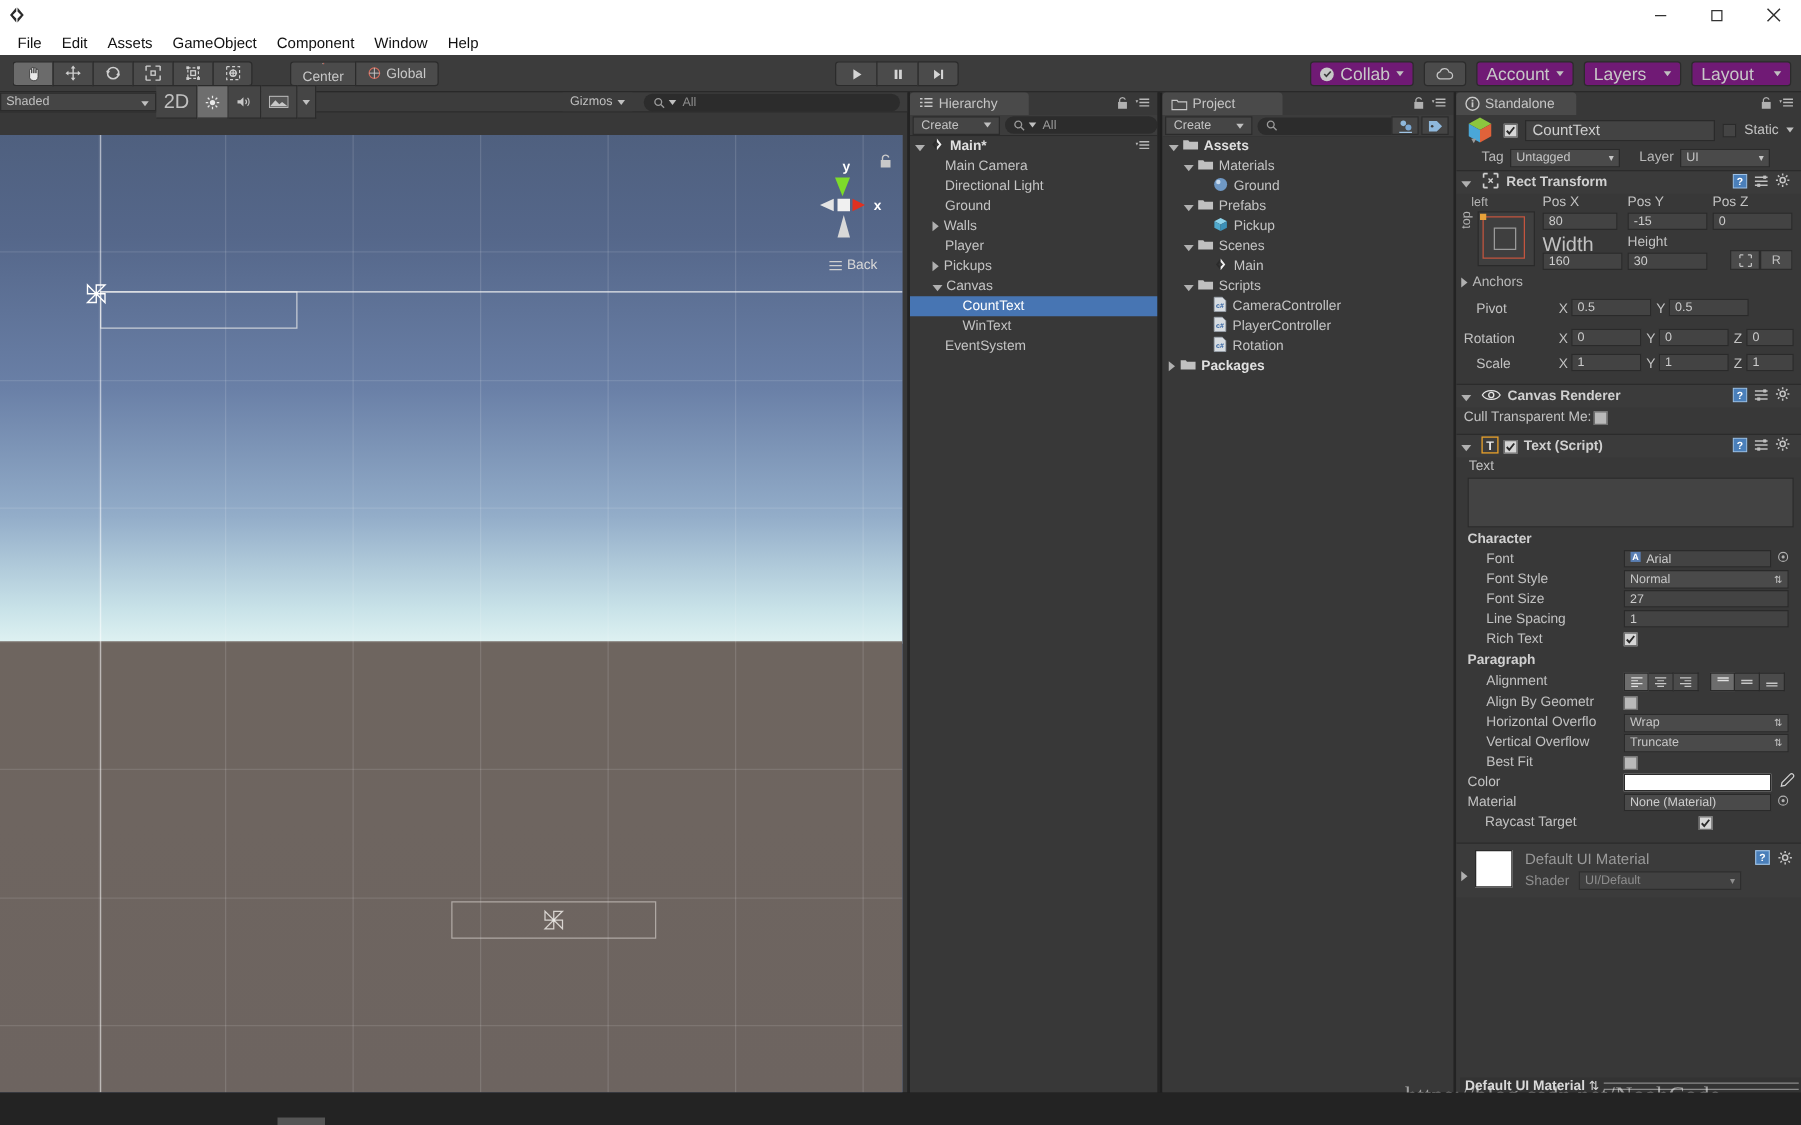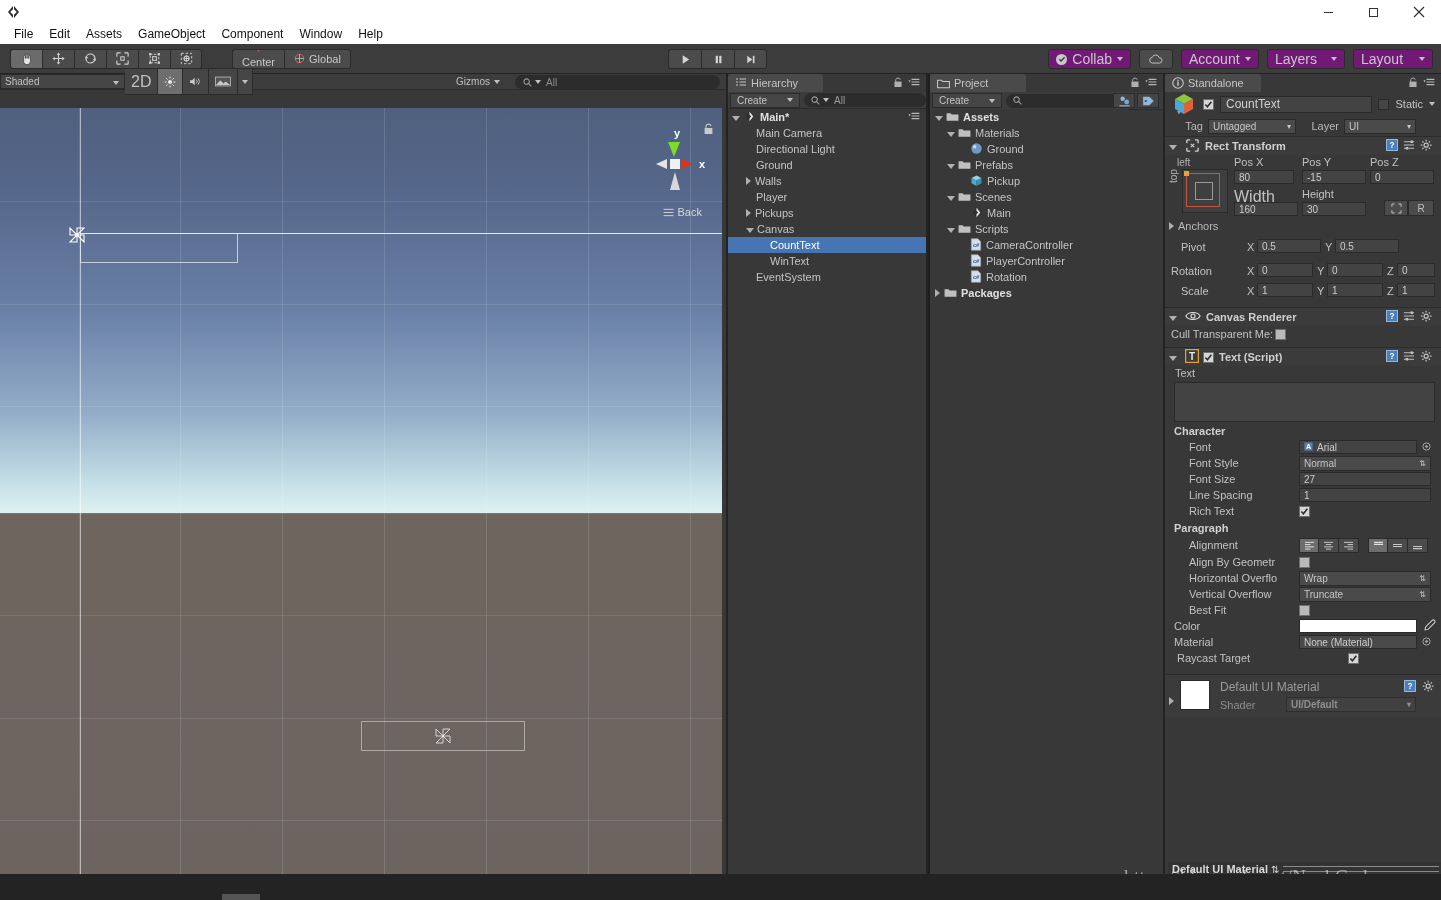--- a/index.html
+++ b/index.html
@@ -1000,35 +1000,35 @@
         </span>
       </div>
       <div class="row" style="padding-left:9px;">
         <span class="lbl" style="width:125px;">Material</span>
         <span class="num" style="width:118px;background:#4a4a4a;">None (Material)</span>
         <span style="margin-left:5px;"><svg width="9" height="9" viewBox="0 0 10 10">
               <circle cx="5" cy="5" r="4" fill="none" stroke="#b0b0b0" stroke-width="1"></circle>
               <circle cx="5" cy="5" r="1.4" fill="#b0b0b0"></circle>
             </svg></span>
       </div>
-      <div class="row" style="padding-left:12px;gap:46px;">
+      <div class="row" style="padding-left:23px;gap:46px;">
         <span class="lbl" style="width:125px;">Raycast Target</span>
         <span class="cb">
           <svg width="9" height="9" viewBox="0 0 9 9">
               <path d="M1.4 4.6 L3.4 6.8 L7.4 1.8" stroke="#2b2b2b" stroke-width="1.5" fill="none"></path>
             </svg>
         </span>
       </div>
 
       <div style="margin-top:8px;border-top:1px solid #2b2b2b;position:relative;height:44px;background:#3b3b3b;">
         <span class="tri" style="position:absolute;left:4px;top:22px;"></span>
         <div style="position:absolute;left:15px;top:5px;width:30px;height:30px;background:#ffffff;border:1px solid #2a2a2a;"></div>
         <div style="position:absolute;left:55px;top:5px;font-size:12px;color:#9a9a9a;">Default UI Material</div>
         <div style="position:absolute;left:55px;top:24px;font-size:11px;color:#8e8e8e;">Shader</div>
-        <div style="position:absolute;left:121px;top:22px;width:130px;height:15px;background:#414141;border:1px solid #2e2e2e;color:#8e8e8e;font-size:10px;padding:0 4px;display:flex;align-items:center;justify-content:space-between;font-weight:bold;">
+        <div style="position:absolute;left:98px;top:22px;width:130px;height:15px;background:#414141;border:1px solid #2e2e2e;color:#8e8e8e;font-size:10px;padding:0 4px;display:flex;align-items:center;justify-content:space-between;">
           <span>UI/Default</span>
           <span style="font-size:8px;">▾</span>
         </div>
         <div style="position:absolute;right:6px;top:5px;display:flex;gap:6px;">
           <span><svg width="12" height="12" viewBox="0 0 13 13">
                 <rect x="0.6" y="0.6" width="11.8" height="11.8" fill="#4a7fba" stroke="#9ec2e6" stroke-width="1"></rect>
                 <text x="6.5" y="9.6" font-family="Liberation Sans" font-size="9" font-weight="bold" fill="#ffffff" text-anchor="middle">?</text>
               </svg></span>
           <span><svg width="13" height="13" viewBox="0 0 14 14">
                 <circle cx="6.6" cy="6.6" r="2.2" fill="none" stroke="#c4c4c4" stroke-width="1.3"></circle>

